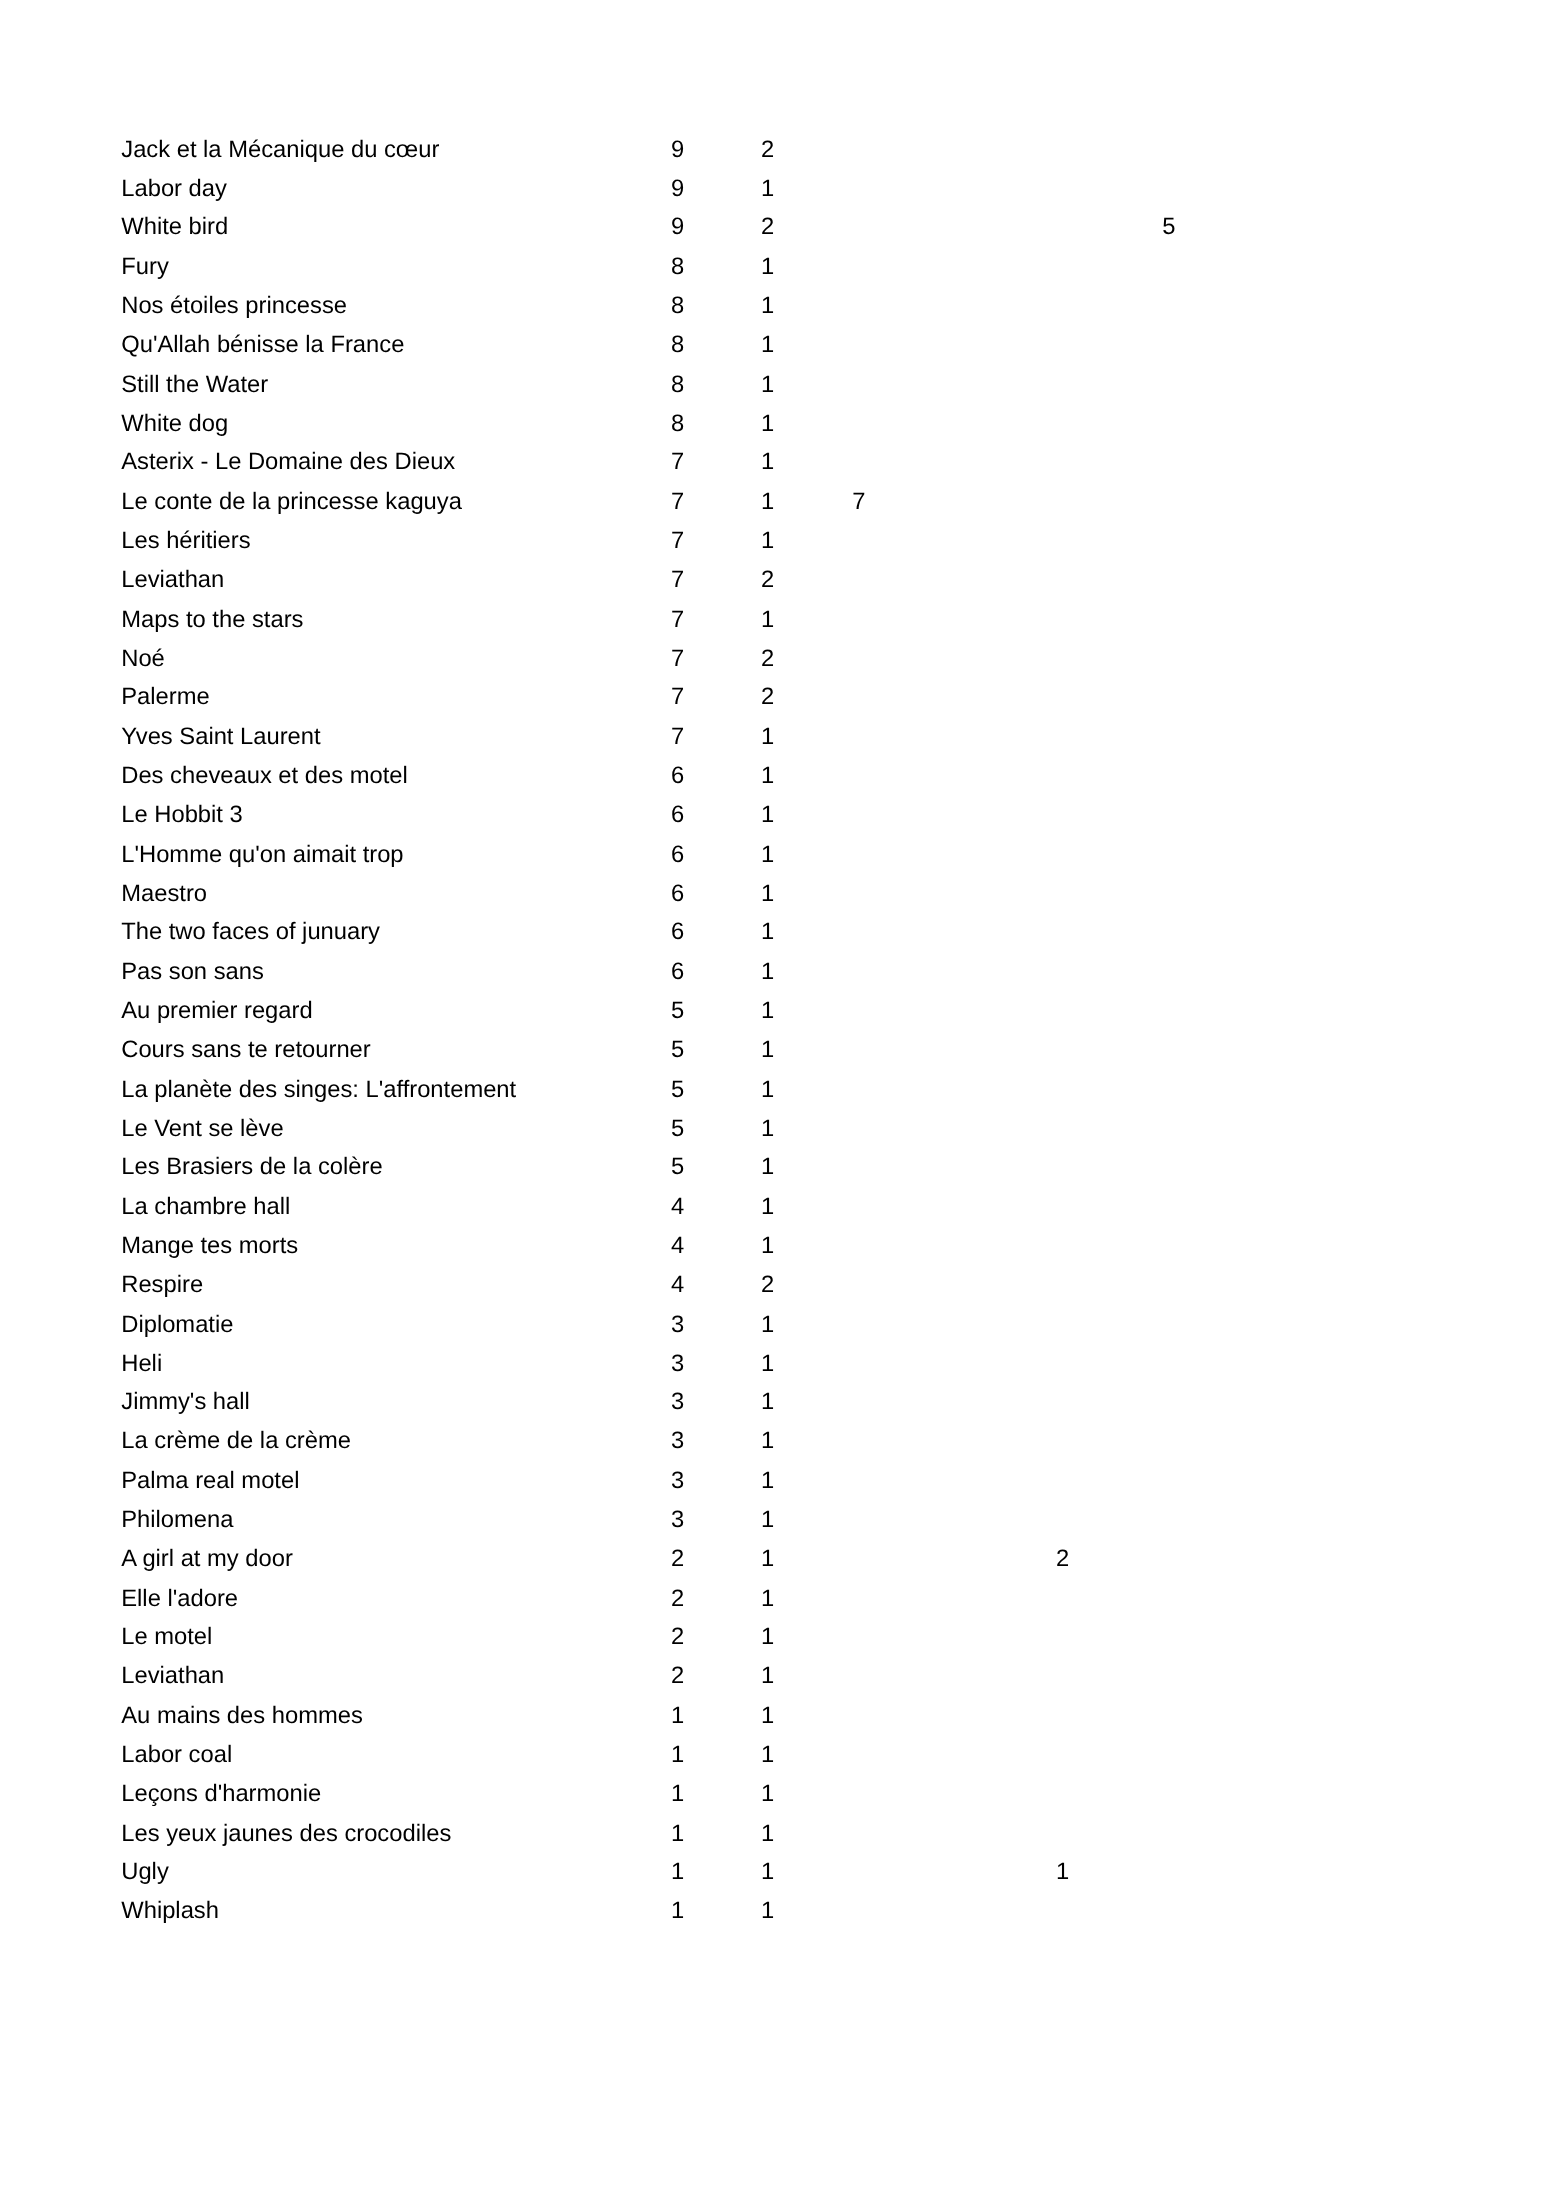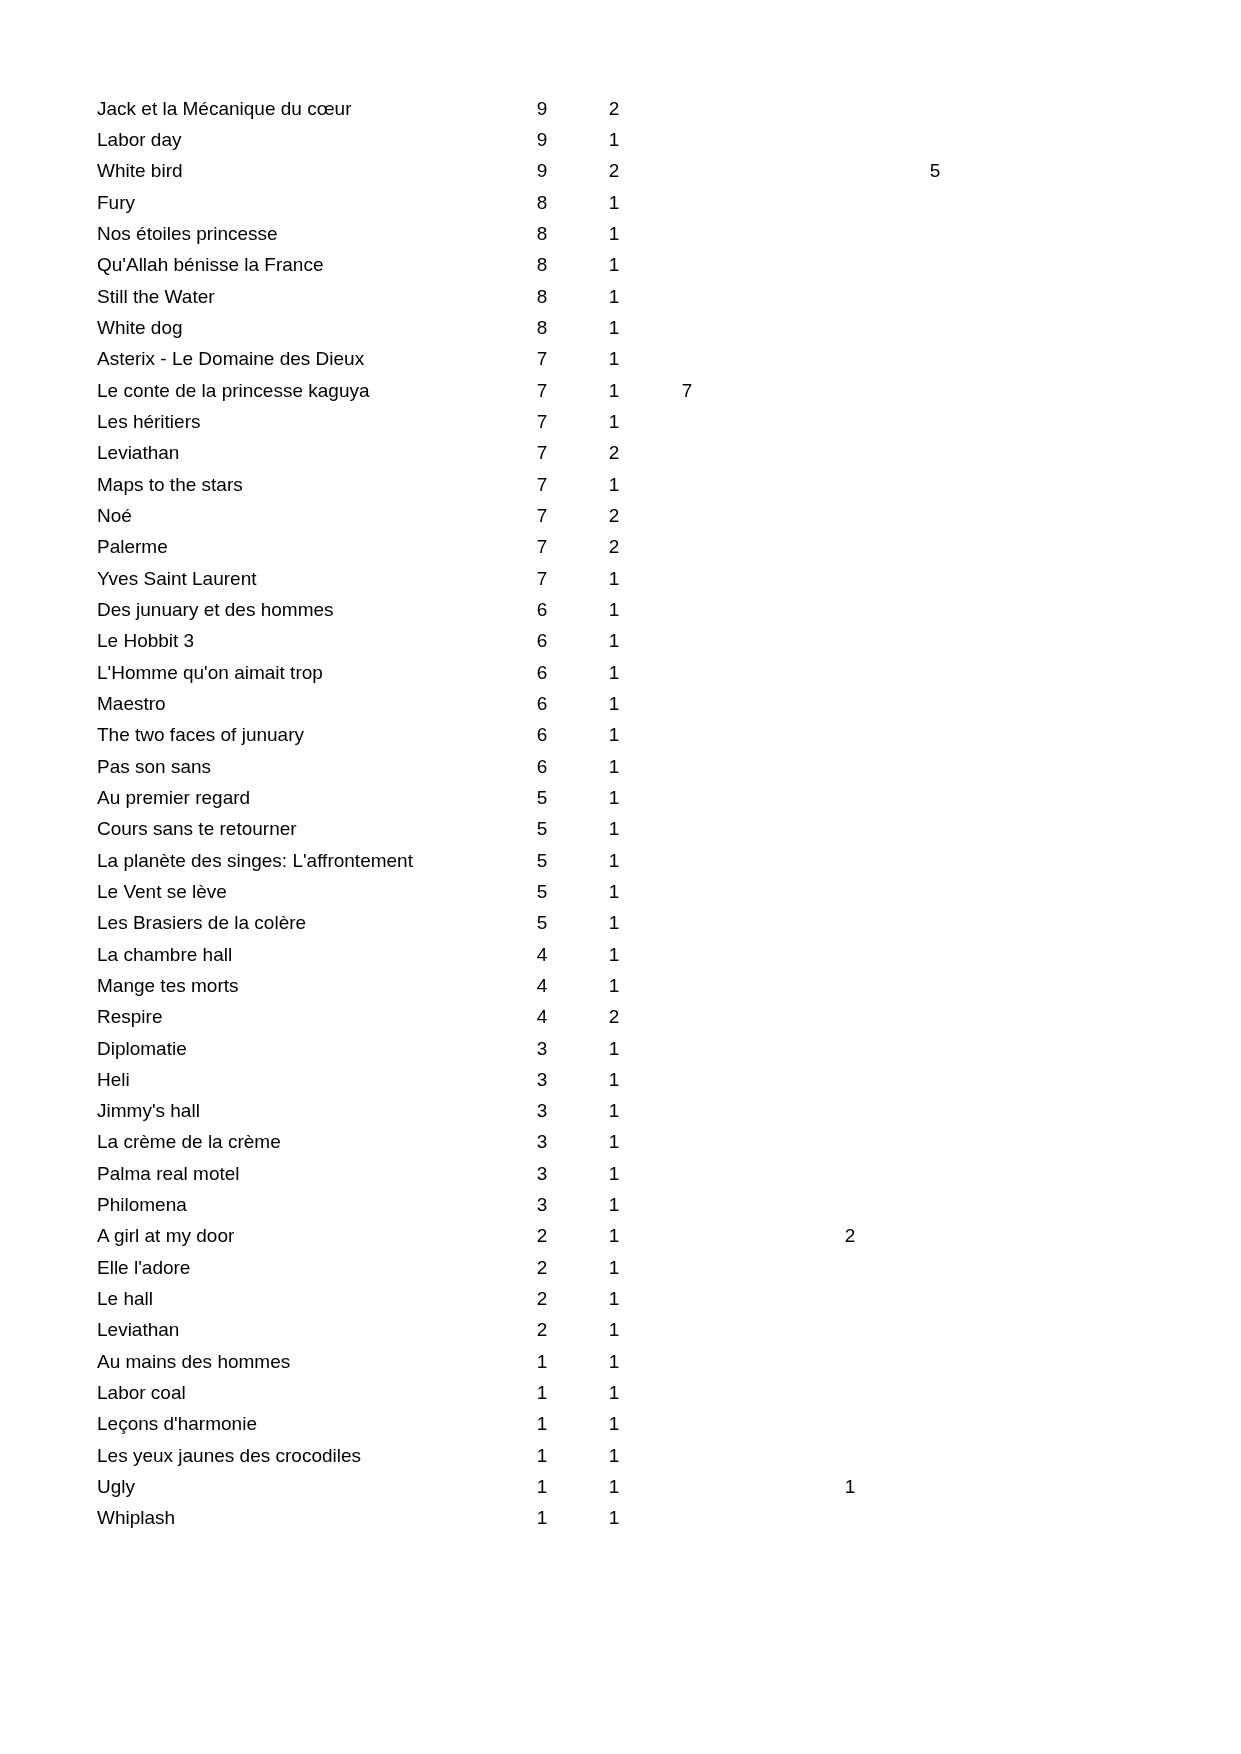--- a/index.html
+++ b/index.html
@@ -11,21 +11,21 @@
     position: relative;
     width: 1241px;
     height: 1754px;
     background: #ffffff;
     overflow: hidden;
     font-family: "Liberation Sans", sans-serif;
     color: #000000;
   }
   .table {
     position: absolute;
-    top: 92px;
+    top: 104px;
     left: 0;
     width: 993px;
   }
   .row {
     position: relative;
     height: 31.33px;
   }
   .cell {
     position: absolute;
     top: 50%;
@@ -188,21 +188,21 @@
   <div class="row">
     <span class="cell title-cell">Yves Saint Laurent</span>
     <span class="cell num-cell c0">7</span>
     <span class="cell num-cell c1">1</span>
     <span class="cell num-cell c2"></span>
     <span class="cell num-cell c3"></span>
     <span class="cell num-cell c4"></span>
   </div>
 
   <div class="row">
-    <span class="cell title-cell">Des junuary et des hommes</span>
+    <span class="cell title-cell">Des cheveaux et des motel</span>
     <span class="cell num-cell c0">6</span>
     <span class="cell num-cell c1">1</span>
     <span class="cell num-cell c2"></span>
     <span class="cell num-cell c3"></span>
     <span class="cell num-cell c4"></span>
   </div>
 
   <div class="row">
     <span class="cell title-cell">Le Hobbit 3</span>
     <span class="cell num-cell c0">6</span>
@@ -386,21 +386,21 @@
   <div class="row">
     <span class="cell title-cell">Elle l'adore</span>
     <span class="cell num-cell c0">2</span>
     <span class="cell num-cell c1">1</span>
     <span class="cell num-cell c2"></span>
     <span class="cell num-cell c3"></span>
     <span class="cell num-cell c4"></span>
   </div>
 
   <div class="row">
-    <span class="cell title-cell">Le hall</span>
+    <span class="cell title-cell">Le motel</span>
     <span class="cell num-cell c0">2</span>
     <span class="cell num-cell c1">1</span>
     <span class="cell num-cell c2"></span>
     <span class="cell num-cell c3"></span>
     <span class="cell num-cell c4"></span>
   </div>
 
   <div class="row">
     <span class="cell title-cell">Leviathan</span>
     <span class="cell num-cell c0">2</span>

